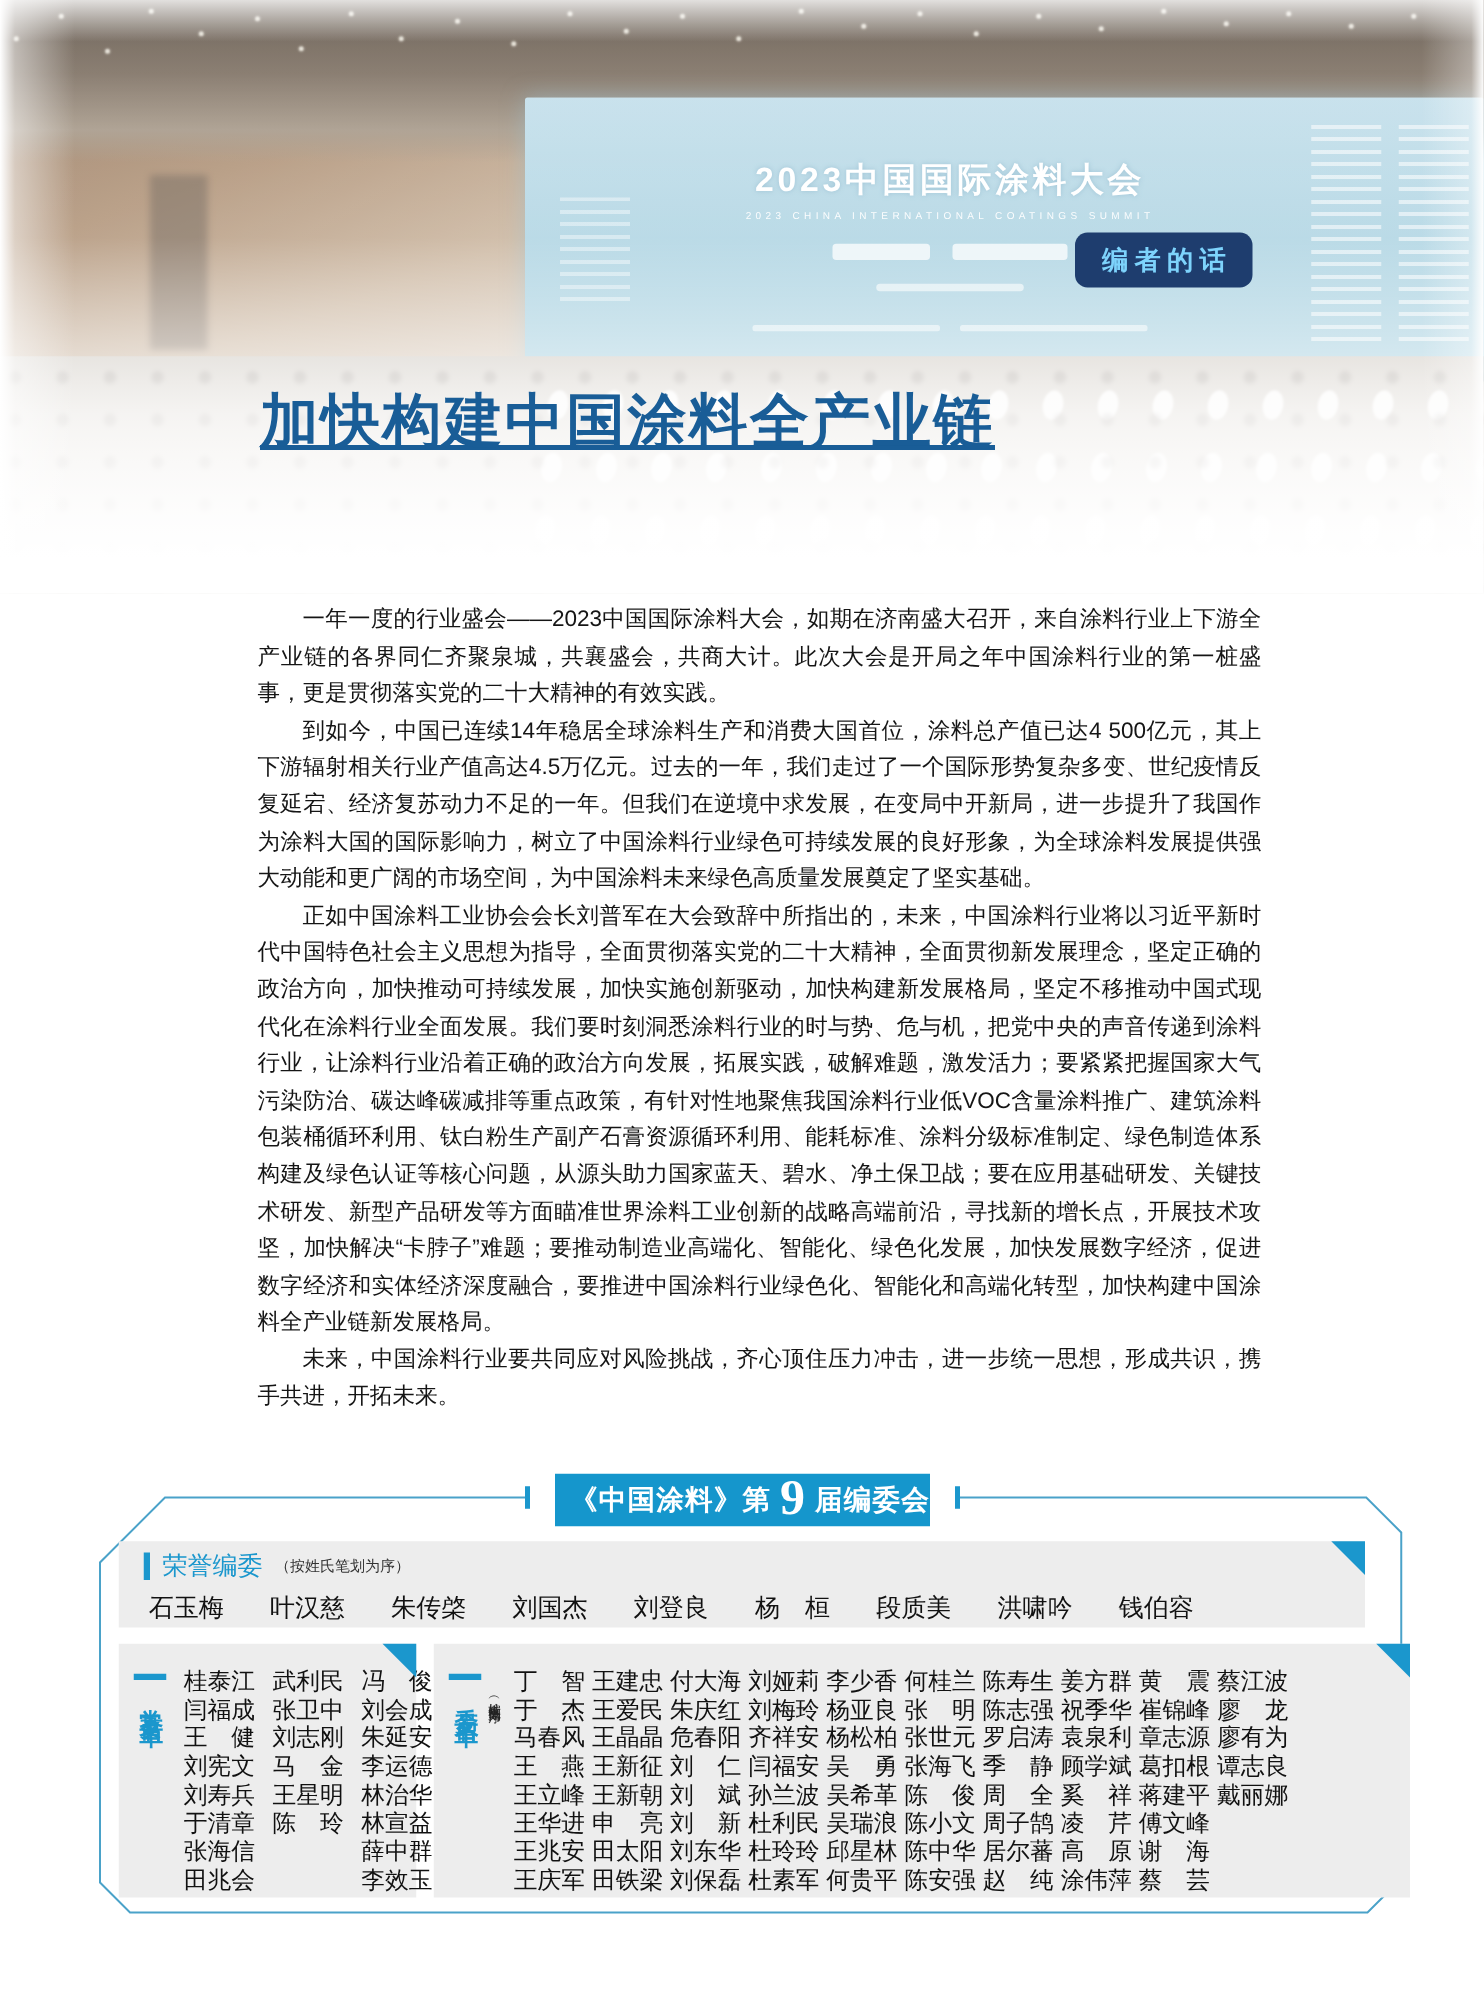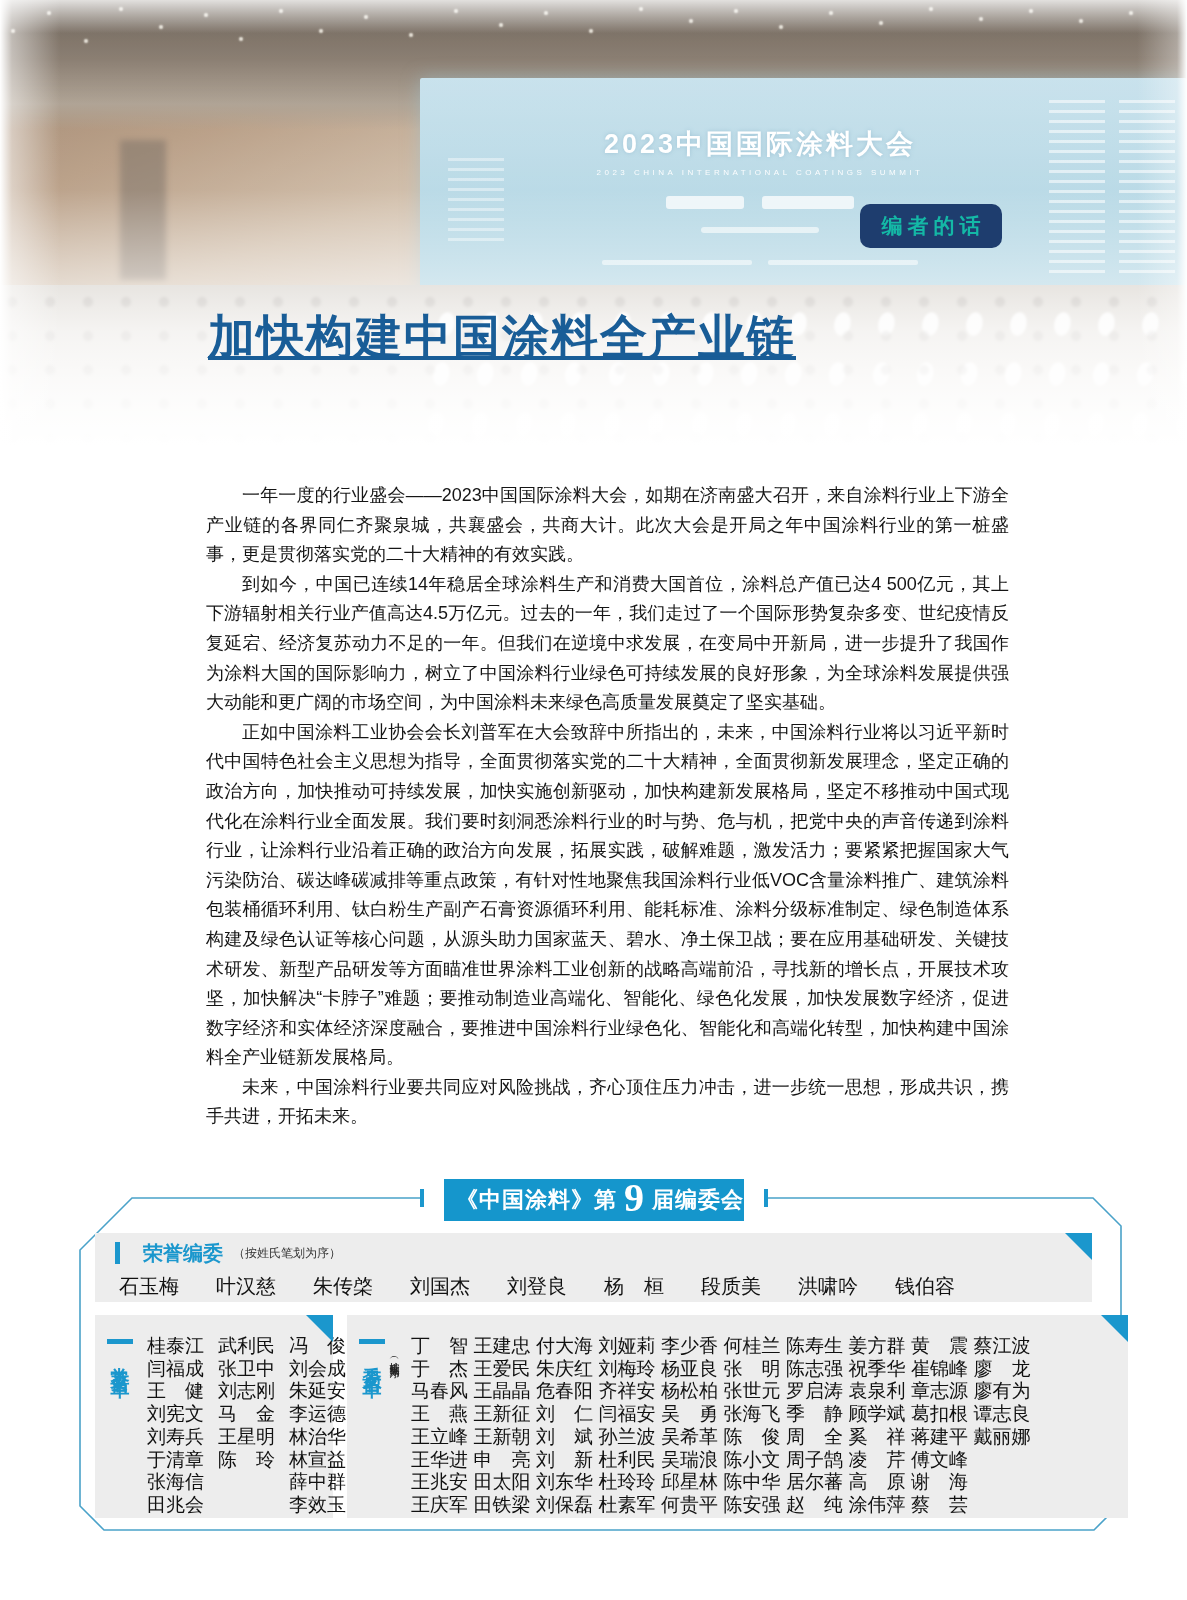--- a/index.html
+++ b/index.html
@@ -52,22 +52,22 @@
          background-image:radial-gradient(circle 7px at 12px 10px,rgba(72,62,56,.55) 70%,rgba(0,0,0,0) 74%);
          background-size:38px 34px;filter:blur(1.5px);opacity:.55;}
   .photo-fade{position:absolute;inset:0;
      background:
        linear-gradient(90deg,#fff 0,rgba(255,255,255,.5) 12px,rgba(255,255,255,0) 60px),
        linear-gradient(270deg,#fff 0,rgba(255,255,255,.35) 10px,rgba(255,255,255,0) 50px),
        linear-gradient(0deg,rgba(255,255,255,0) 93%,rgba(255,255,255,.8) 100%),
        linear-gradient(180deg,rgba(255,255,255,.18) 0%,rgba(255,255,255,.22) 40%,rgba(255,255,255,.8) 70%,#fff 94%);}
 
   
-  .badge{position:absolute;left:860px;top:204px;width:142px;height:44px;background:#1e3d6e;border-radius:10px;
-         color:#14b8a6;font-weight:bold;font-size:21px;letter-spacing:5px;display:flex;align-items:center;justify-content:center;
+  .badge{position:absolute;left:860px;top:186px;width:142px;height:44px;background:#1e3d6e;border-radius:10px;
+         color:#7dd3fc;font-weight:bold;font-size:21px;letter-spacing:5px;display:flex;align-items:center;justify-content:center;
          padding-left:5px;box-sizing:border-box;z-index:5;}
   .headline{position:absolute;left:208px;top:304px;z-index:4;color:#195d97;font-size:47px;font-weight:800;
             line-height:65px;letter-spacing:2px;text-decoration:underline;}
 
   
   .article{position:absolute;left:206px;top:481px;width:803px;font-size:18px;line-height:29.6px;color:#151515;
            text-align:justify;z-index:4;}
   .article p{margin:0;text-indent:2em;}
 
   
@@ -76,21 +76,21 @@
           display:flex;align-items:center;justify-content:flex-end;z-index:5;
           font-family:"Liberation Serif","DejaVu Serif",serif;font-weight:bold;font-size:22px;letter-spacing:1px;}
   .banner .num{font-size:40px;line-height:1;margin:0 7px;position:relative;top:-2px;}
   .panel{position:absolute;background:#ededed;}
   .panel::after{content:"";position:absolute;top:0;right:0;width:0;height:0;
                 border-top:27px solid #1b97cd;border-left:27px solid transparent;}
   .honorary{left:95px;top:1233px;width:997px;height:69px;}
   .standing{left:95px;top:1315px;width:238px;height:203px;}
   .members{left:347px;top:1315px;width:781px;height:203px;}
   .h-head{display:flex;align-items:flex-end;margin:9px 0 0 20px;}
-  .h-label{color:#1b97cd;font-size:20px;font-weight:bold;border-left:5px solid #1b97cd;padding-left:23px;line-height:22px;}
+  .h-label{color:#1b97cd;font-size:20px;font-weight:normal;border-left:5px solid #1b97cd;padding-left:10px;line-height:22px;}
   .h-note{font-size:12px;color:#333;margin-left:10px;font-family:"Liberation Serif","DejaVu Serif",serif;padding-bottom:2px;}
   .h-names{display:flex;gap:37px;margin:9px 0 0 24px;font-family:Liberation Serif, serif;
            font-size:20px;color:#111;font-weight:500;}
   .v-wrap{position:absolute;left:12px;top:24px;display:flex;}
   .v-col{display:flex;flex-direction:column;align-items:center;}
   .v-bar{width:26px;height:5px;background:#1b97cd;margin-bottom:7px;}
   .v-label{writing-mode:vertical-rl;text-orientation:upright;color:#1b97cd;font-size:19px;font-weight:bold;letter-spacing:4px;}
   .v-note{writing-mode:vertical-rl;text-orientation:upright;font-size:10px;color:#222;margin:14px 0 0 2px;
           font-family:"Liberation Serif","DejaVu Serif",serif;letter-spacing:1px;}
   .cols{position:absolute;display:flex;}

